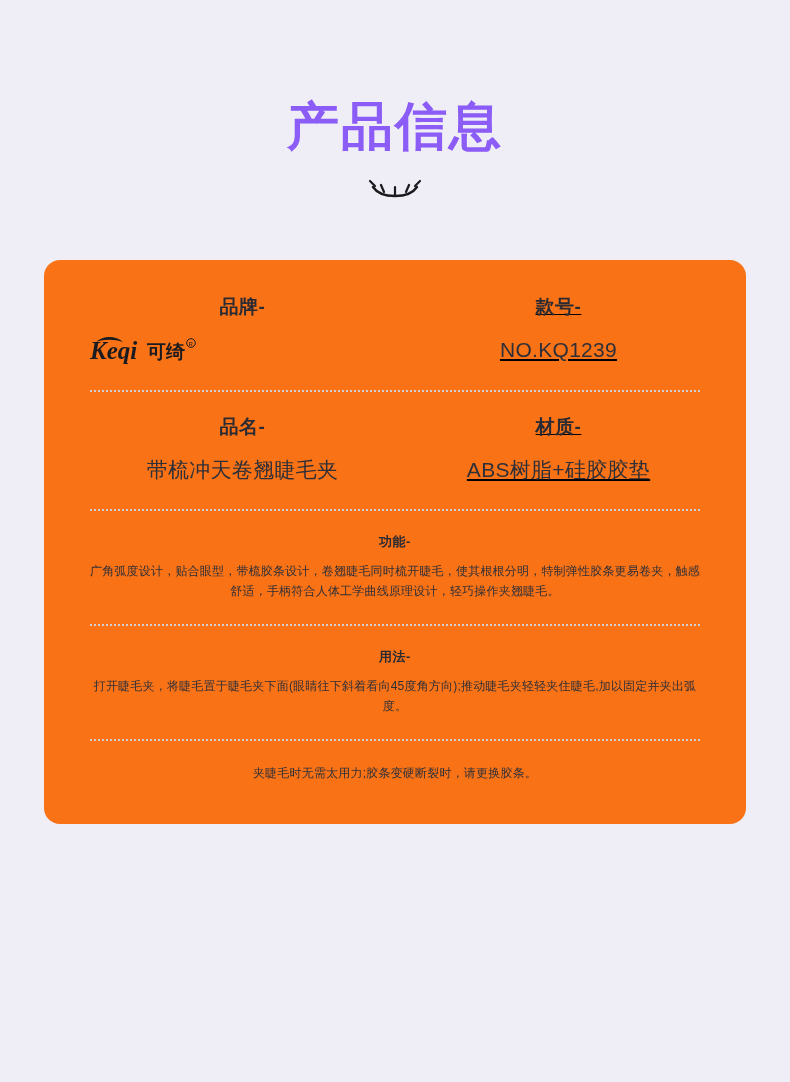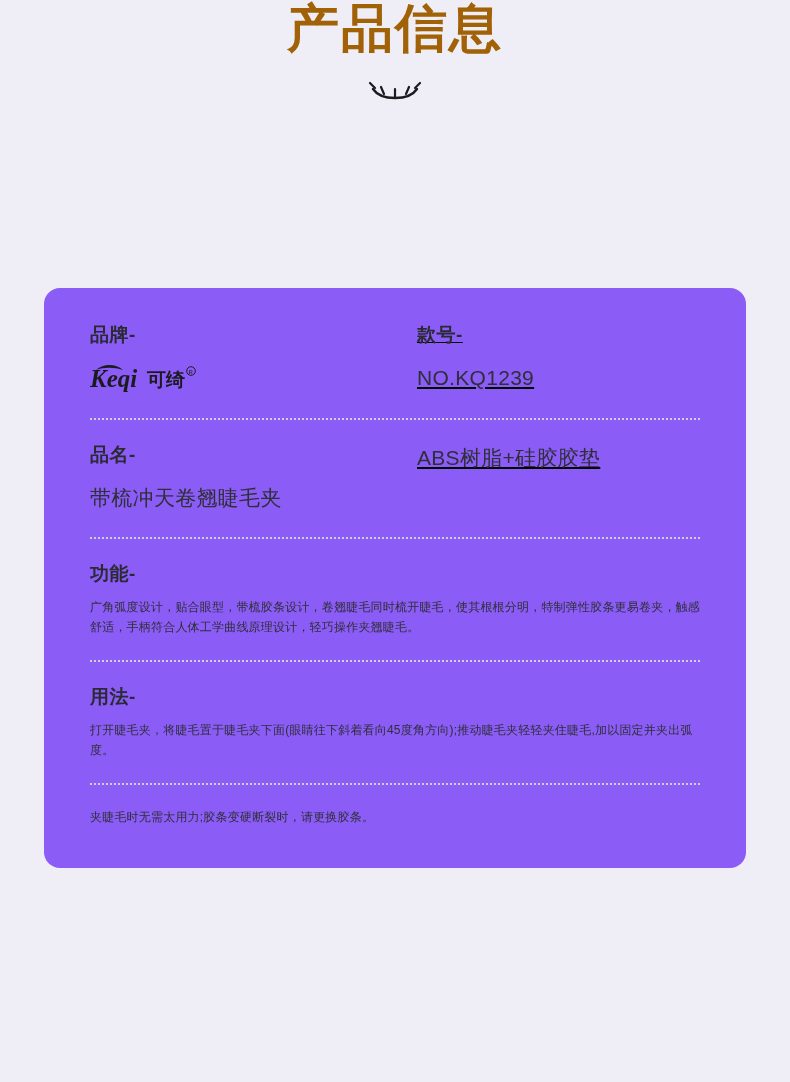--- a/index.html
+++ b/index.html
@@ -16,39 +16,41 @@
   .page {
     position: relative;
     width: 790px;
     height: 1082px;
     box-sizing: border-box;
   }
   .page-title {
     text-align: center;
     font-size: 52px;
     font-weight: bold;
-    color: #a16207;
+    color: #8b5cf6;
     letter-spacing: 2px;
+    padding-top: 98px;
     line-height: 1.1;
   }
   .lash-deco {
     margin: 24px auto 0 auto;
     width: 60px;
     height: 26px;
     display: block;
   }
   .card {
     position: absolute;
     left: 44px;
-    top: 288px;
+    top: 260px;
     width: 702px;
-    background: #8b5cf6;
+    background: #f97316;
     border-radius: 16px;
     box-sizing: border-box;
     padding: 34px 46px 40px 46px;
+    text-align: center;
   }
   .row {
     padding: 0 0 0 0;
   }
   .divider {
     border: 0;
     border-top: 2px dotted #cfcfd6;
     margin: 22px 0 22px 0;
     height: 0;
   }
@@ -79,21 +81,21 @@
   .brand-logo {
     display: flex;
     align-items: flex-end;
     height: 34px;
     position: relative;
   }
   .brand-logo .logo-svg {
     display: block;
   }
   .block-label {
-    font-size: 19px;
+    font-size: 13px;
     font-weight: bold;
     color: #2a2a33;
     margin-bottom: 10px;
     letter-spacing: 0.5px;
   }
   .block-text {
     font-size: 12px;
     color: #2f2f38;
     line-height: 1.72;
     letter-spacing: 0.2px;
@@ -137,20 +139,21 @@
     </div>
 
     <hr class="divider">
 
     <div class="row two-col">
       <div class="col">
         <div class="field-label">品名-</div>
         <div class="field-value">带梳冲天卷翘睫毛夹</div>
       </div>
       <div class="col right">
+        <div class="field-label">材质-</div>
         <div class="field-value">ABS树脂+硅胶胶垫</div>
       </div>
     </div>
 
     <hr class="divider">
 
     <div class="row">
       <div class="block-label">功能-</div>
       <div class="block-text">广角弧度设计，贴合眼型，带梳胶条设计，卷翘睫毛同时梳开睫毛，使其根根分明，特制弹性胶条更易卷夹，触感舒适，手柄符合人体工学曲线原理设计，轻巧操作夹翘睫毛。</div>
     </div>

